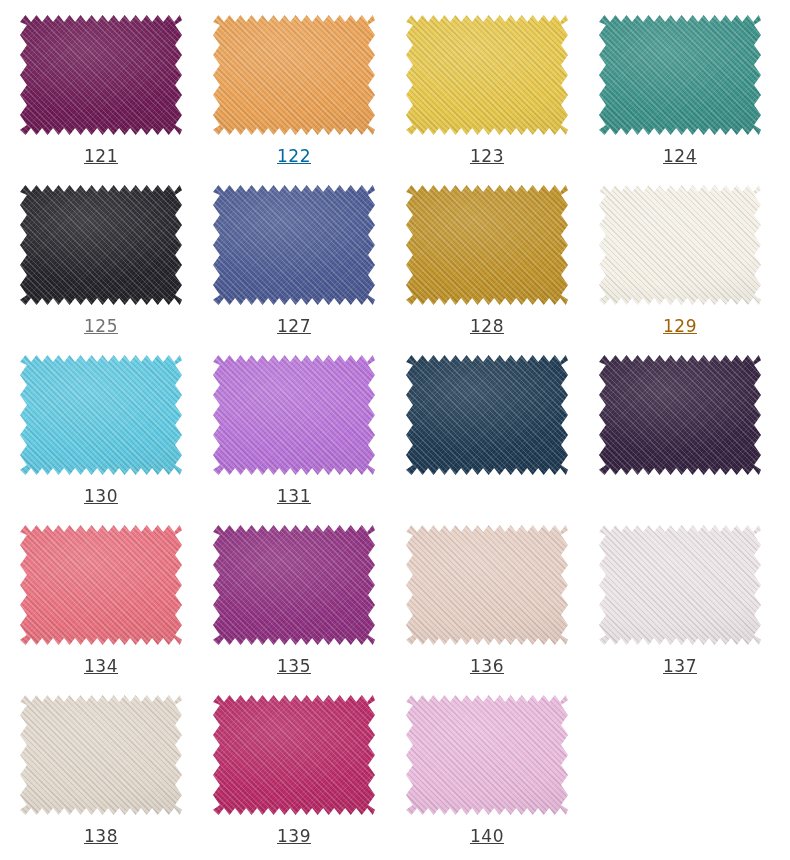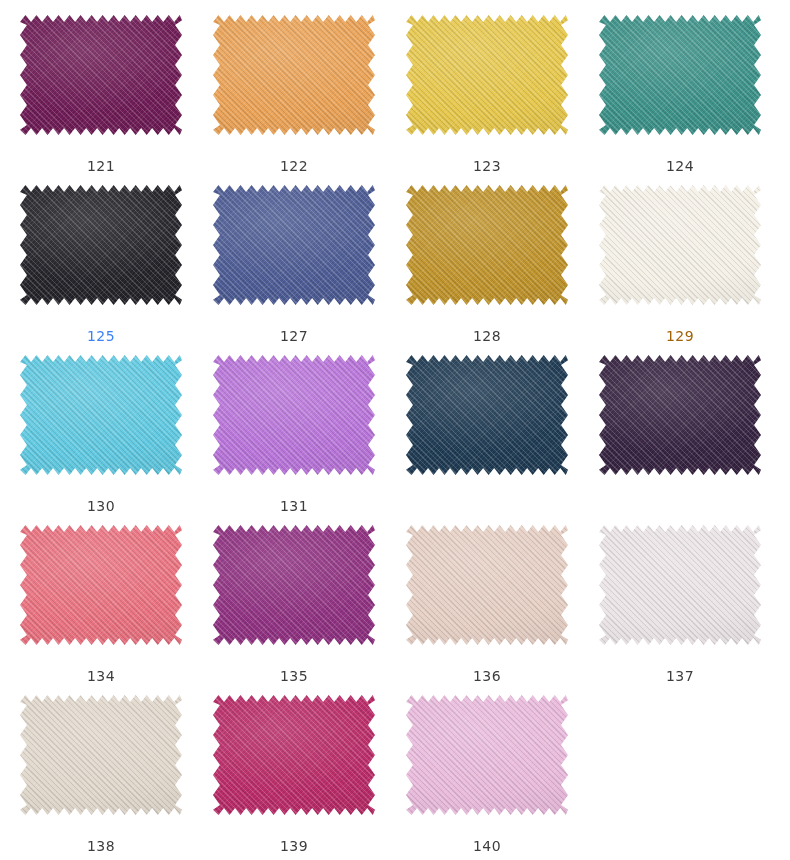--- a/index.html
+++ b/index.html
@@ -129,63 +129,64 @@
         120% 95% at 40% 30%,
         rgba(255,255,255,0.14) 0%,
         rgba(255,255,255,0.00) 55%,
         rgba(0,0,0,0.07) 100%
       );
     pointer-events: none;
   }
 
   .swatch-label {
     position: absolute;
-    top: 146px;
+    top: 134px;
     left: 0;
     width: 162px;
     text-align: center;
-    font-size: 14px;
+    font-size: 17px;
     letter-spacing: 0.5px;
     color: #3d3d3d;
     font-family: "DejaVu Sans", "Liberation Sans", sans-serif;
+    text-decoration: underline;
   }
 </style>
 </head>
 <body>
 
 <div id="swatch-grid" style="background: rgb(255, 255, 255);">
     <div class="swatch-cell">
       <div class="chip-wrap">
         <div class="chip" style="background: rgb(109, 26, 84);"></div>
       </div>
       <div class="swatch-label" style="color: rgb(61, 61, 61);">121</div>
     </div>
     <div class="swatch-cell">
       <div class="chip-wrap">
         <div class="chip" style="background: rgb(233, 161, 85);"></div>
       </div>
-      <div class="swatch-label" style="color: #404040;">122</div>
+      <div class="swatch-label" style="color: #0369a1;">122</div>
     </div>
     <div class="swatch-cell">
       <div class="chip-wrap">
         <div class="chip" style="background: rgb(229, 198, 74);"></div>
       </div>
       <div class="swatch-label" style="color: rgb(61, 61, 61);">123</div>
     </div>
     <div class="swatch-cell">
       <div class="chip-wrap">
         <div class="chip" style="background: rgb(58, 144, 135);"></div>
       </div>
       <div class="swatch-label" style="color: rgb(61, 61, 61);">124</div>
     </div>
     <div class="swatch-cell">
       <div class="chip-wrap">
         <div class="chip" style="background: rgb(35, 34, 40);"></div>
       </div>
-      <div class="swatch-label" style="color: #3b82f6;">125</div>
+      <div class="swatch-label" style="color: #737373;">125</div>
     </div>
     <div class="swatch-cell">
       <div class="chip-wrap">
         <div class="chip" style="background: rgb(75, 90, 147);"></div>
       </div>
       <div class="swatch-label" style="color: rgb(61, 61, 61);">127</div>
     </div>
     <div class="swatch-cell">
       <div class="chip-wrap">
         <div class="chip" style="background: rgb(190, 146, 42);"></div>

